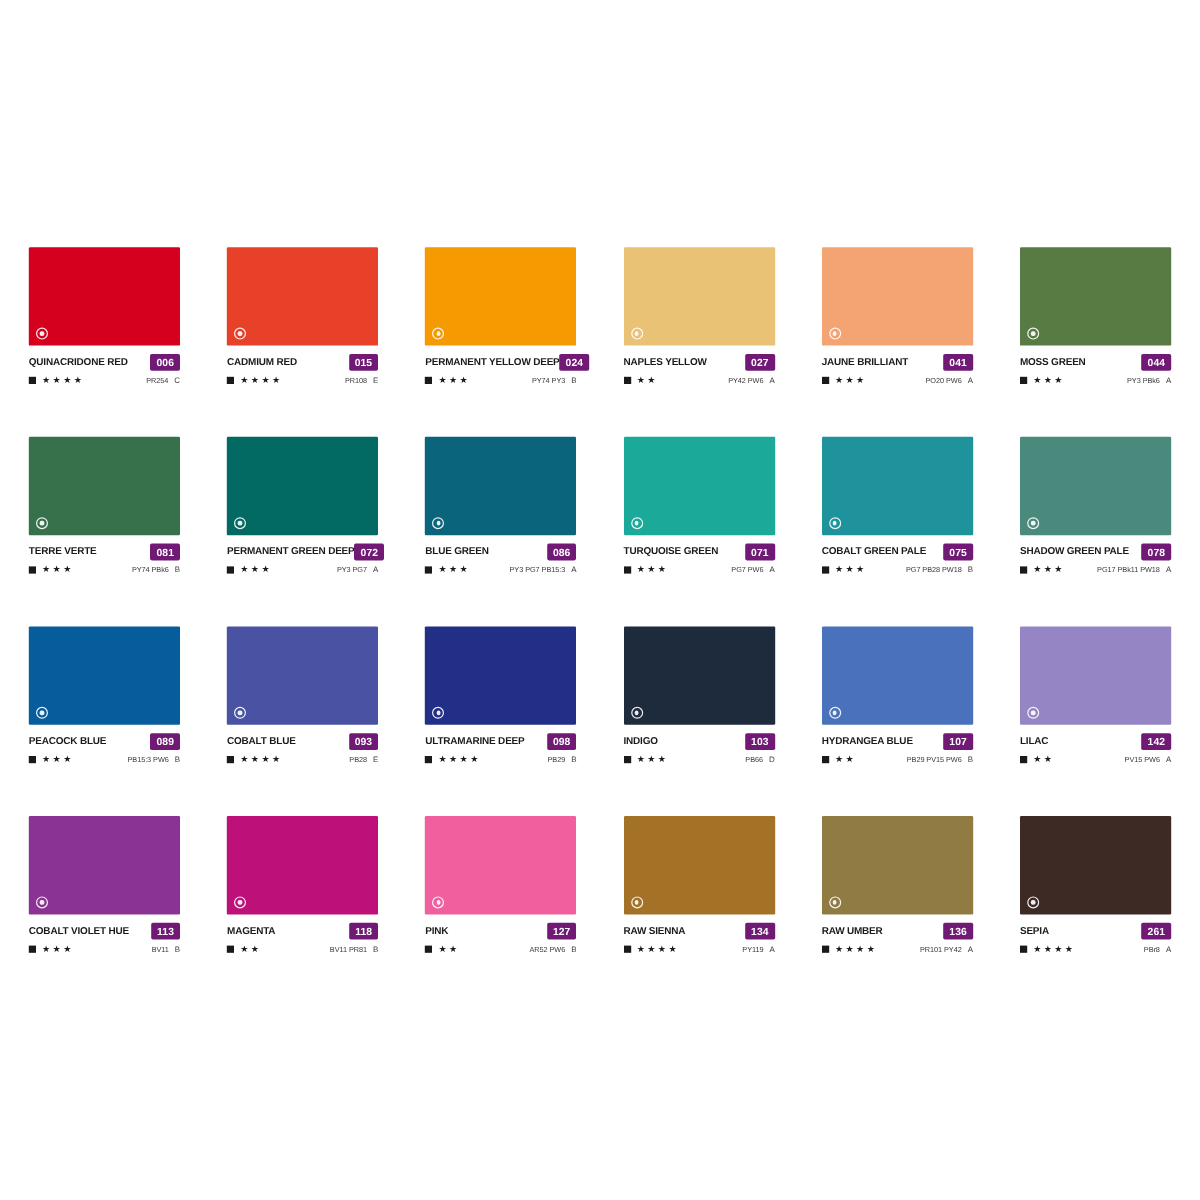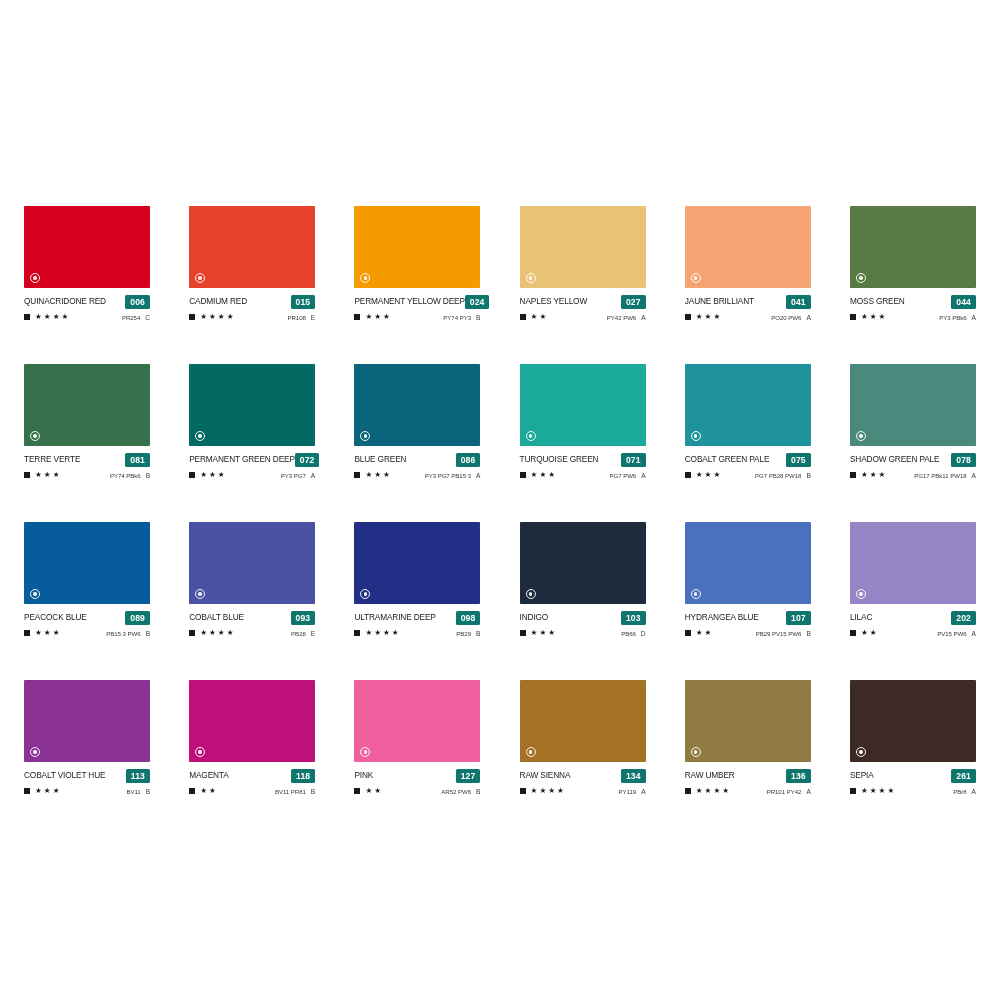--- a/index.html
+++ b/index.html
@@ -72,32 +72,32 @@
   .name-row {
     display: flex;
     align-items: center;
     justify-content: space-between;
     margin-top: 7px;
     height: 13px;
   }
 
   .name {
     font-size: 8.3px;
-    font-weight: normal;
+    font-weight: bold;
     letter-spacing: -0.15px;
     color: #1a1a1a;
     text-transform: uppercase;
     white-space: nowrap;
     font-family: "Liberation Sans", sans-serif;
     line-height: 13px;
     text-align: center;
   }
 
   .code {
-    background: #0f766e;
+    background: #701a75;
     color: #ffffff;
     font-size: 8.6px;
     font-weight: bold;
     line-height: 12px;
     padding: 1px 5px 1px 5px;
     border-radius: 1.5px;
     letter-spacing: 0.1px;
     font-family: "Liberation Sans", sans-serif;
   }
 
@@ -507,21 +507,21 @@
             <span class="series">B</span>
           </span>
         </div>
       </div>
       <div class="swatch-cell">
         <div class="chip" style="background: rgb(149, 133, 196);">
           <span class="chip-mark"></span>
         </div>
         <div class="name-row">
           <span class="name">LILAC</span>
-          <span class="code">202</span>
+          <span class="code">142</span>
         </div>
         <div class="meta-row">
           <span class="rating">
             <span class="opacity-square"></span>
             <span class="star">★</span>
             <span class="star">★</span>
           </span>
           <span class="pigment">
             <span>PV15 PW6</span>
             <span class="series">A</span>

